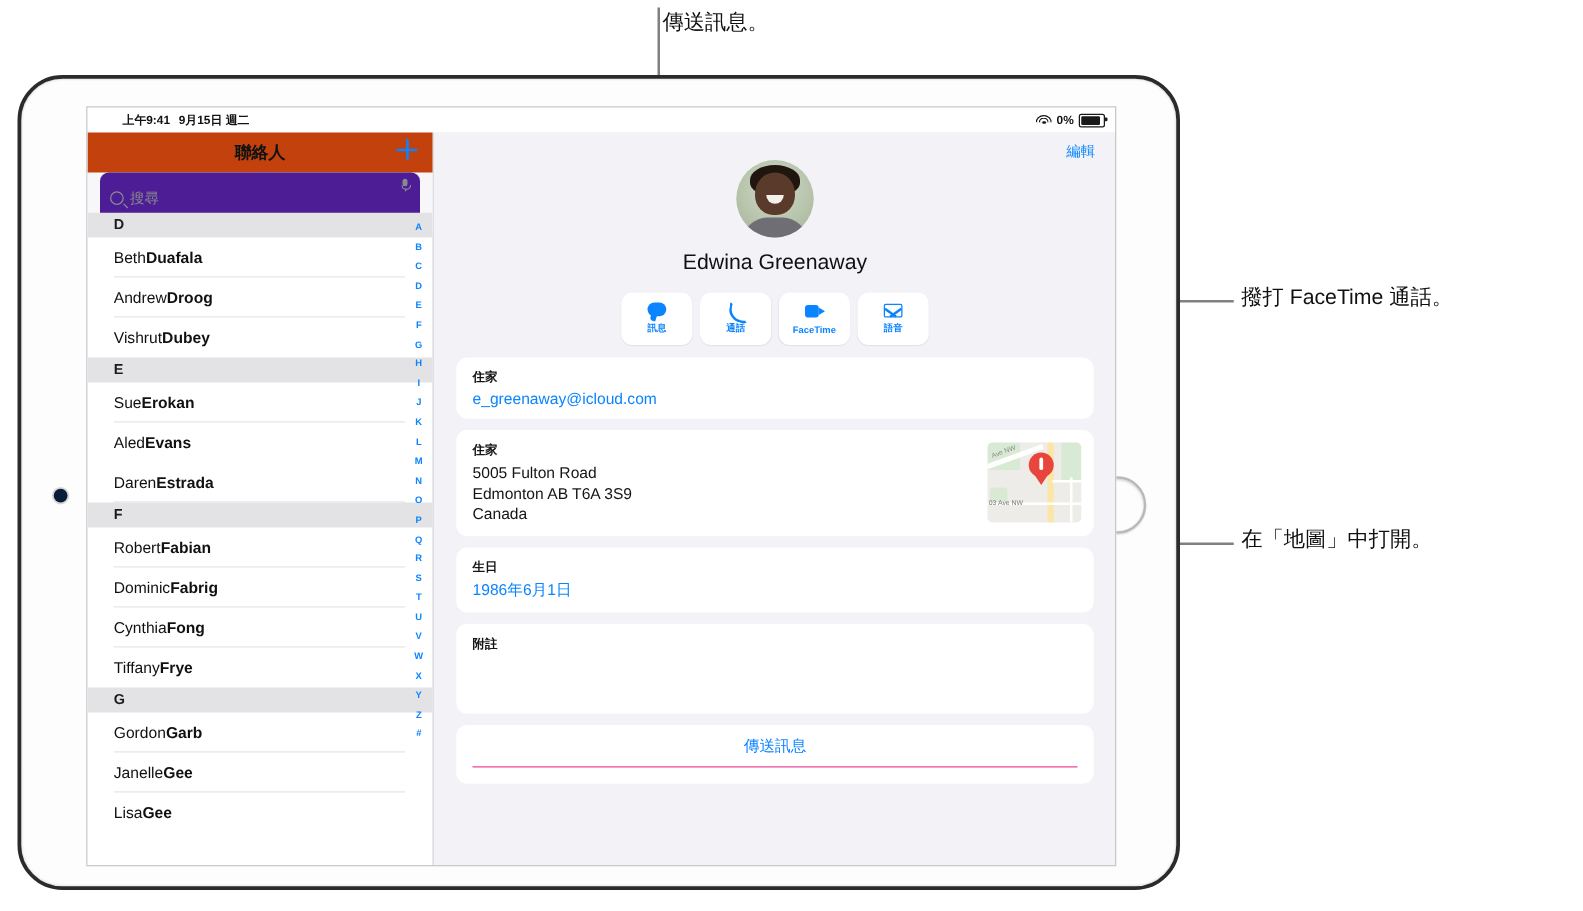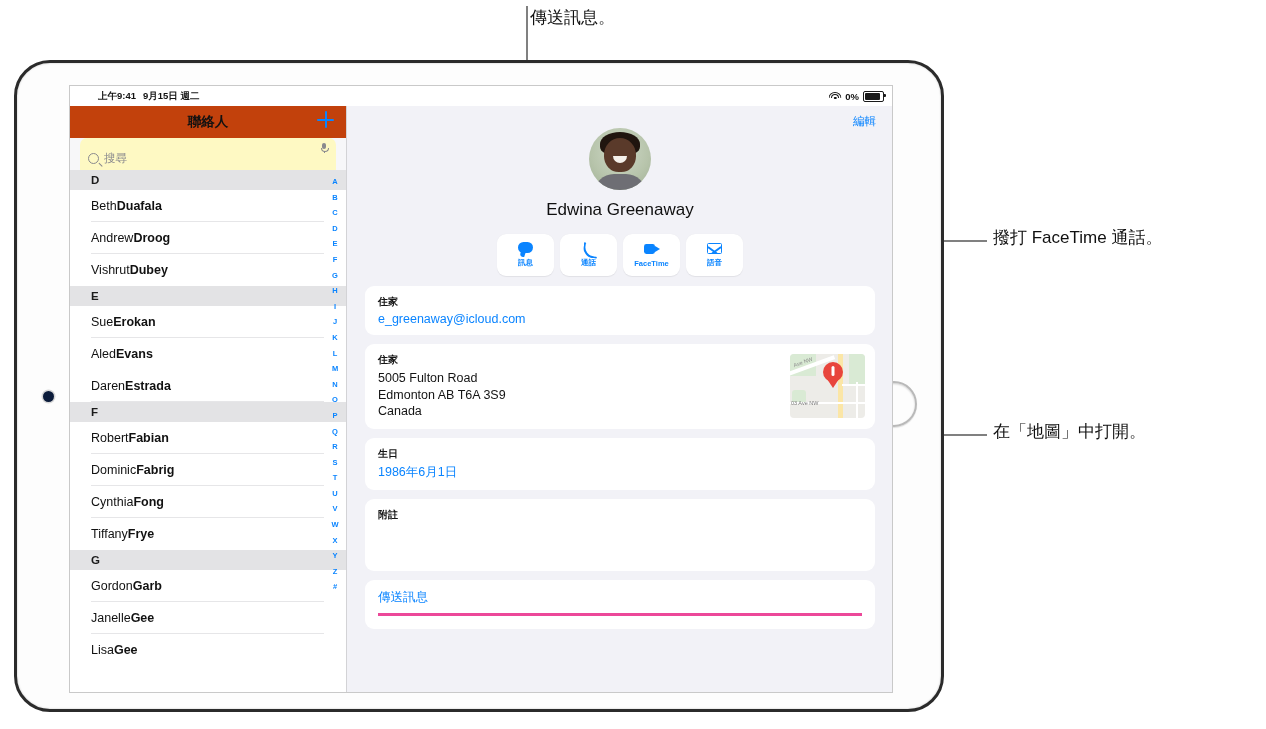--- a/index.html
+++ b/index.html
@@ -92,21 +92,21 @@
     width:17px; height:17px; color:#0a84ff;
   }
   .add-btn::before,.add-btn::after{
     content:''; position:absolute; background:#0a84ff; border-radius:1px;
   }
   .add-btn::before{ left:0; top:7.5px; width:17px; height:2px; }
   .add-btn::after{ left:7.5px; top:0; width:2px; height:17px; }
 
   .searchwrap{ background:#f7f7f9; padding:0 10px 8px 10px; }
   .searchbar{
-    height:40px; background:#fef9c3; border-radius:7px;
+    height:40px; background:#4c1d95; border-radius:7px;
     display:flex; align-items:center; padding:0 8px; position:relative;
   }
   .mag{
     width:9px; height:9px; border:1.4px solid #8a8a8e; border-radius:50%;
     position:relative; margin-right:5px; flex:none;
   }
   .mag::after{ content:''; position:absolute; right:-4px; bottom:-2.5px; width:4.5px; height:1.4px;
     background:#8a8a8e; transform:rotate(45deg); border-radius:1px;}
   .search-ph{ font-size:11.5px; color:#8a8a8e; }
   .mic{ position:absolute; right:9px; top:5px; width:6px; height:9px; }
@@ -229,21 +229,21 @@
   .card{
     background:#ffffff; border-radius:9px; margin-bottom:9px;
     padding:9px 13px; position:relative; box-sizing:border-box;
   }
   .flabel{ font-size:10px; font-weight:bold; color:#151515; margin-bottom:3px;}
   .fvalue{ font-size:12.5px; color:#0a84ff; }
   .fvalue.dark{ color:#141414; line-height:16.5px; }
   .card.addr{ min-height:75px; }
   .card.notes{ height:72px; }
   .card.sendmsg{ padding-bottom:13px; }
-  .card.sendmsg .fvalue{ border-bottom:3px solid #ec4899; padding-bottom:7px; }
+  .card.sendmsg .fvalue{ border-bottom:1px solid #ec4899; padding-bottom:7px;text-align:center; }
 
   .mapthumb{
     position:absolute; right:10px; top:10px;
     width:75px; height:64px; border-radius:4px; overflow:hidden;
     background:#edece8;
   }
   .mapthumb .greenA{ position:absolute; left:0; top:0; width:26px; height:22px; background:#d9ead4;}
   .mapthumb .greenB{ position:absolute; right:0; top:0; width:16px; height:30px; background:#d9ead4;}
   .mapthumb .greenC{ position:absolute; left:2px; bottom:14px; width:14px; height:14px; background:#d9ead4; border-radius:3px;}
   .mapthumb .roadV{ position:absolute; left:48px; top:0; width:5px; height:100%; background:#fbe6a6;}

